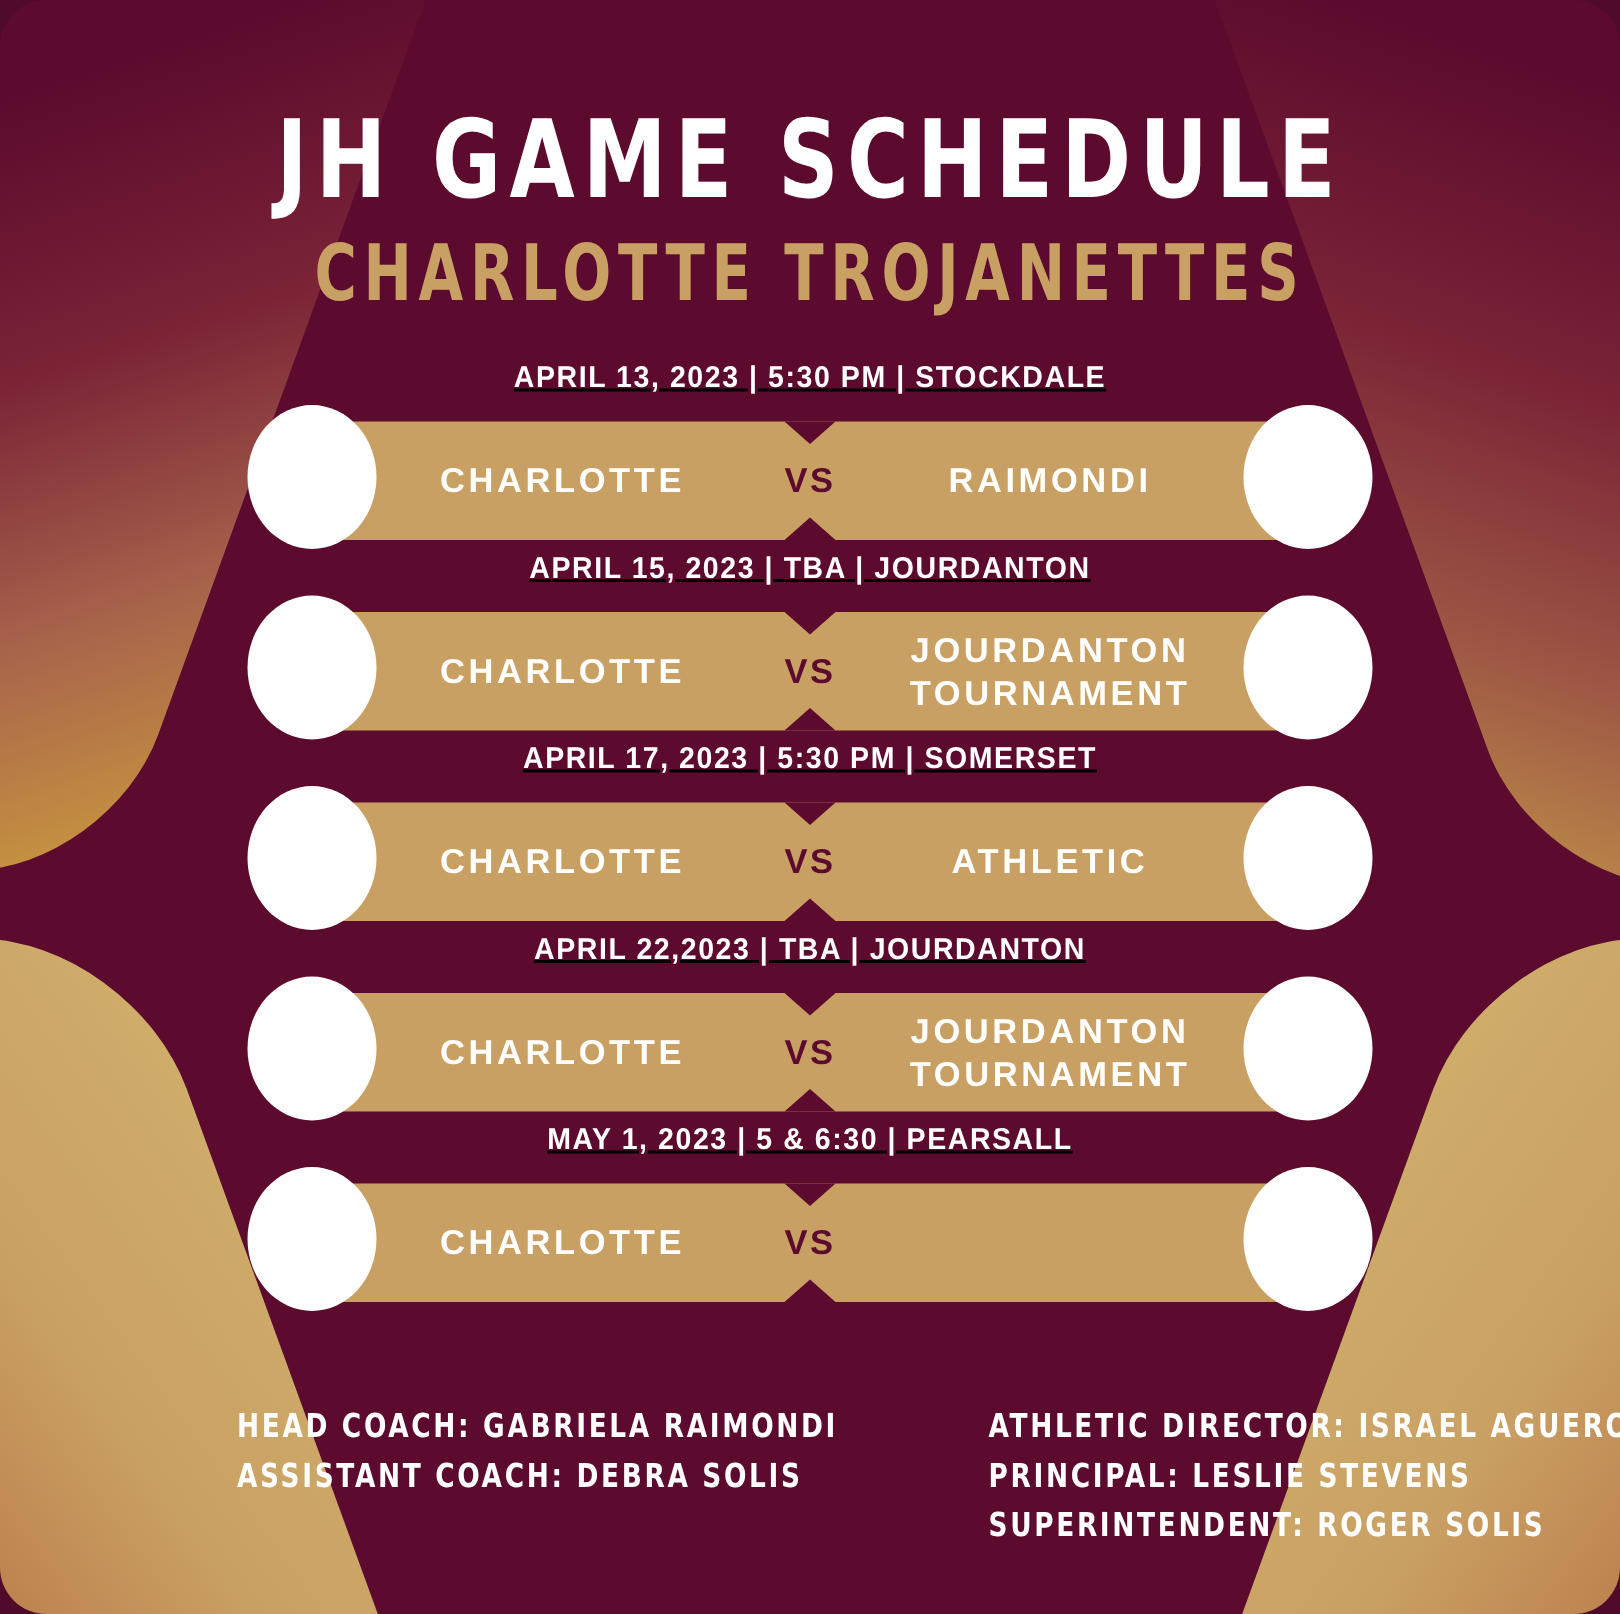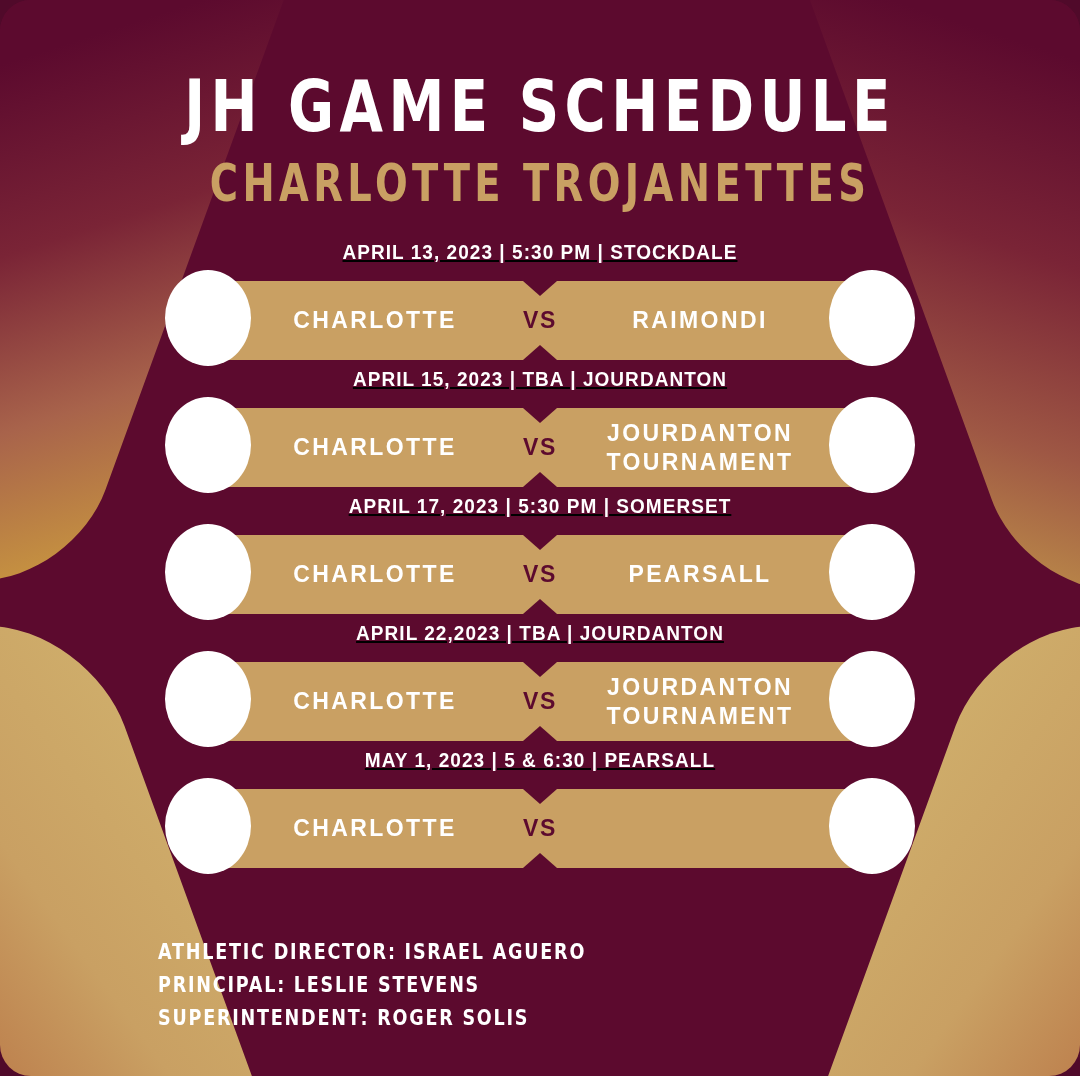--- a/index.html
+++ b/index.html
@@ -223,21 +223,21 @@
           <div class="game-meta">APRIL 17, 2023 | 5:30 PM | SOMERSET</div>
           <div class="matchup">
             <div class="bar">
               <div class="notch notch-top"></div>
               <div class="notch notch-bottom"></div>
             </div>
             <div class="circle circle-left"></div>
             <div class="circle circle-right"></div>
             <div class="team team-home">CHARLOTTE</div>
             <div class="vs">VS</div>
-            <div class="team team-away">PEARSALL</div>
+            <div class="team team-away">ATHLETIC</div>
           </div>
         </div>
         <div class="game">
           <div class="game-meta">APRIL 22,2023 | TBA | JOURDANTON</div>
           <div class="matchup">
             <div class="bar">
               <div class="notch notch-top"></div>
               <div class="notch notch-bottom"></div>
             </div>
             <div class="circle circle-left"></div>
@@ -256,20 +256,24 @@
             </div>
             <div class="circle circle-left"></div>
             <div class="circle circle-right"></div>
             <div class="team team-home">CHARLOTTE</div>
             <div class="vs">VS</div>
           </div>
         </div>
       </div>
 
     <div id="footer">
+      <div class="credits-col" id="credits-left">
+          <div class="credit-line">HEAD COACH: GABRIELA RAIMONDI</div>
+          <div class="credit-line">ASSISTANT COACH: DEBRA SOLIS</div>
+        </div>
       <div class="credits-col credits-right" id="credits-right">
           <div class="credit-line">ATHLETIC DIRECTOR: ISRAEL AGUERO</div>
           <div class="credit-line">PRINCIPAL: LESLIE STEVENS</div>
           <div class="credit-line">SUPERINTENDENT: ROGER SOLIS</div>
         </div>
     </div>
 
   </div>
 </div>
 

